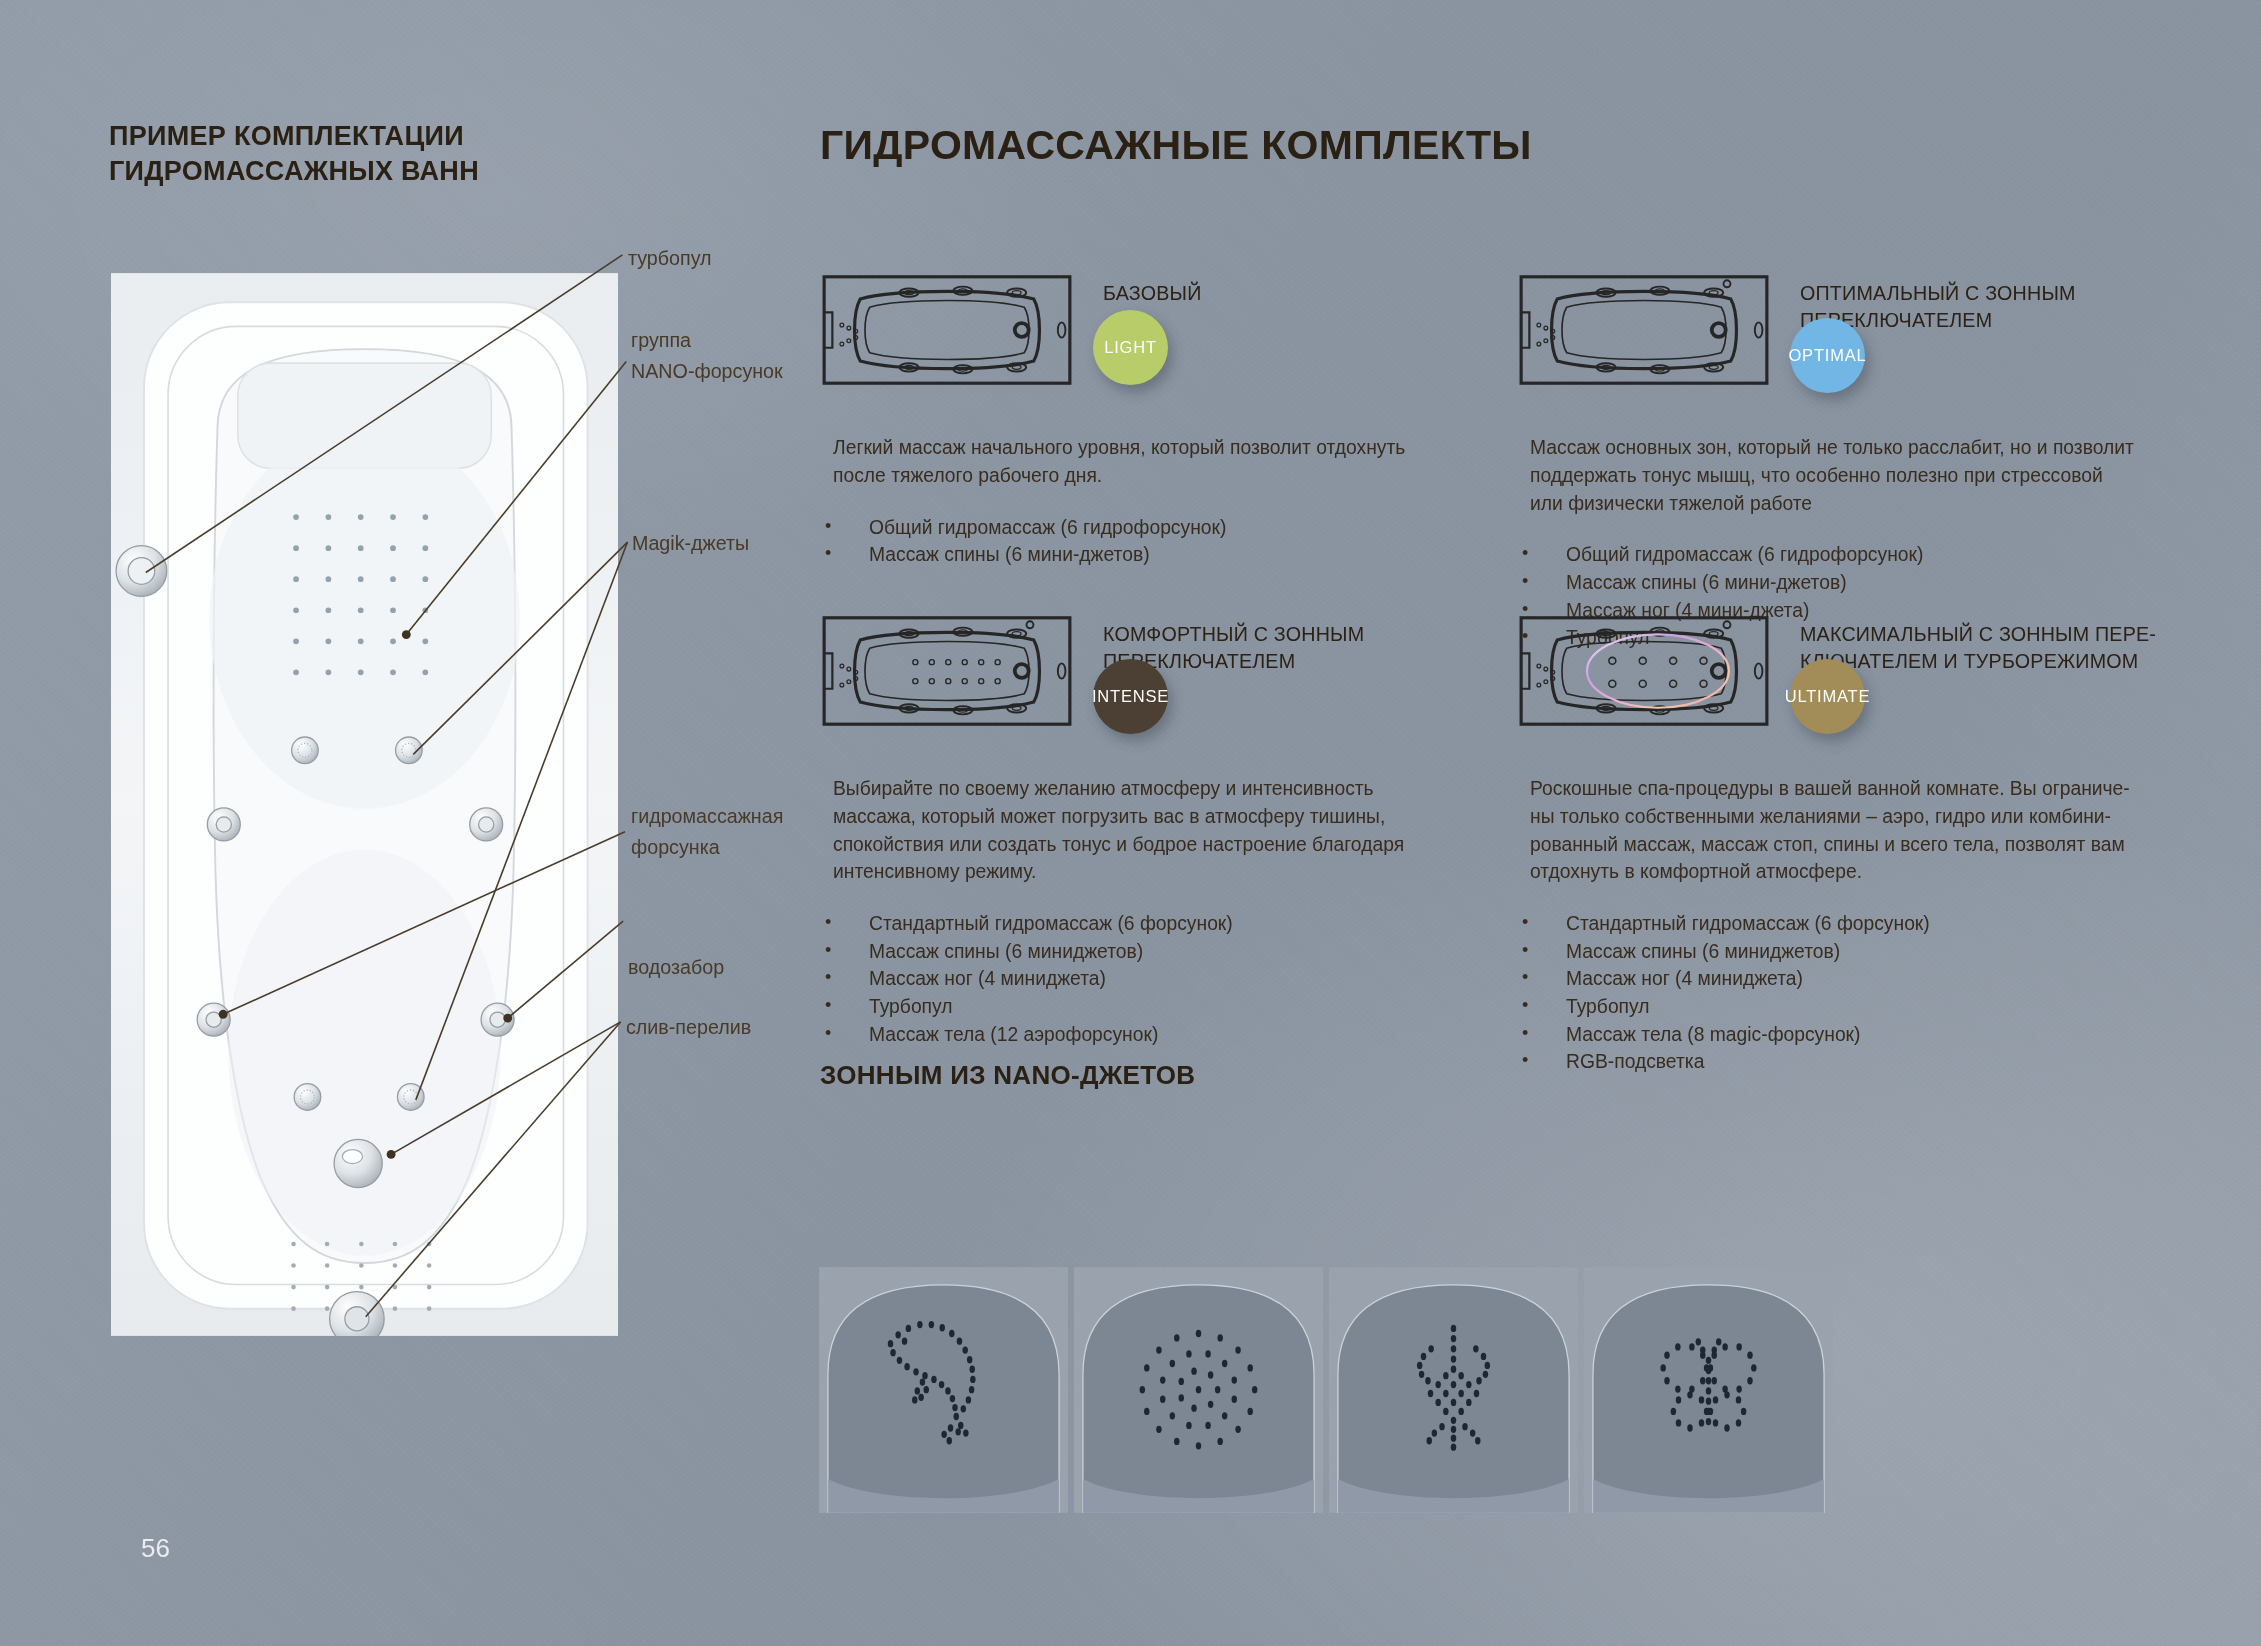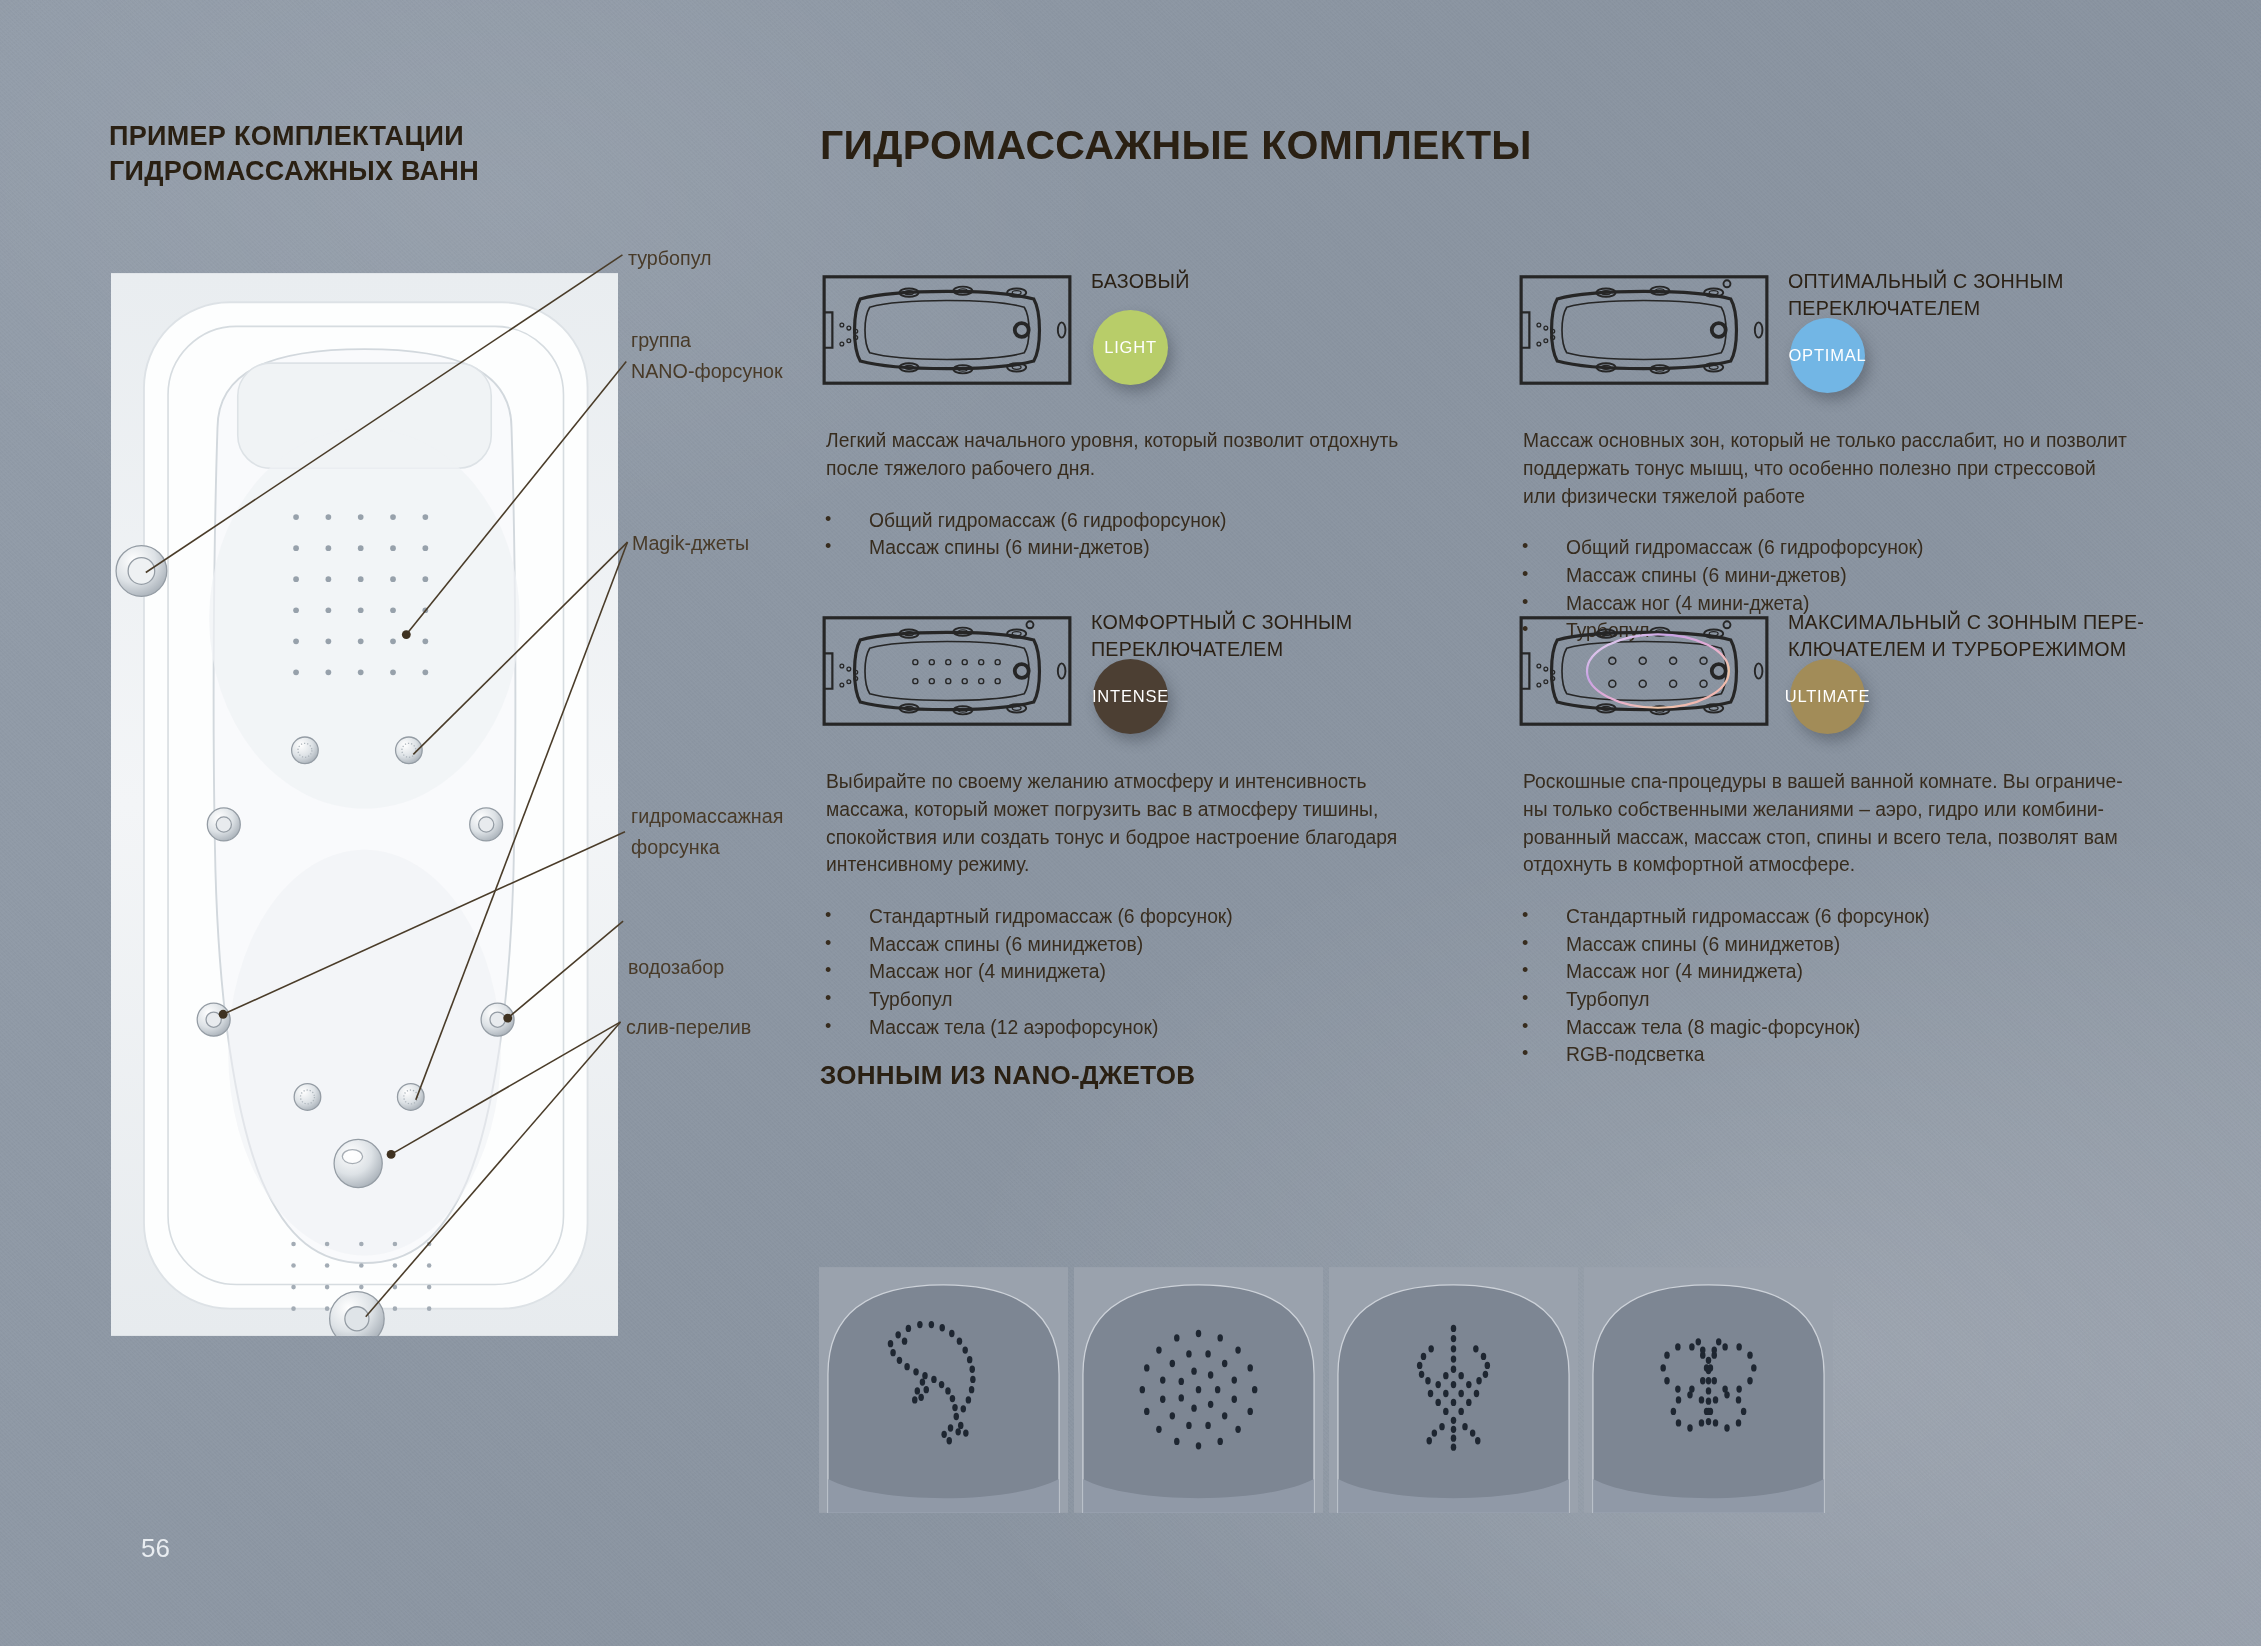--- a/index.html
+++ b/index.html
@@ -29,28 +29,28 @@
   .photo-label{font-size:19.7px;color:#483a28;line-height:1.55;white-space:pre-line;}
   .lbl-turbo{left:628px;top:243px;}
   .lbl-nano{left:631px;top:325px;}
   .lbl-magik{left:632px;top:528px;}
   .lbl-hydro{left:631px;top:801px;}
   .lbl-intake{left:628px;top:952px;}
   .lbl-drain{left:626px;top:1012px;}
   .main-title{left:820px;top:122px;margin:0;font-size:41px;font-weight:700;color:#2a2013;letter-spacing:0.3px;}
   .kit{position:absolute;width:691px;height:336px;}
   .kit-figure{position:absolute;left:0;top:3.8px;width:254px;height:114px;}
-  .kit-title{position:absolute;left:271px;top:-1.3px;margin:0;font-size:19.7px;font-weight:400;
+  .kit-title{position:absolute;left:271px;top:-1.3px;margin:12px;font-size:19.7px;font-weight:400;
     color:#2b2115;line-height:1.4;letter-spacing:0.2px;white-space:pre-line;}
   .kit-badge{position:absolute;left:273px;top:41px;width:75px;height:75px;border-radius:50%;
     display:flex;align-items:center;justify-content:center;color:#fff;font-size:16.5px;font-weight:400;
     letter-spacing:0.8px;box-shadow:4.4px 7px 12.7px rgba(30,35,45,.30);}
   .kit-badge.b2{top:49px;}
   .kit-body{position:absolute;left:0;top:152px;width:691px;}
-  .kit-desc{margin:6px;font-size:19.3px;color:#372c1e;line-height:1.44;white-space:pre-line;}
+  .kit-desc{margin:13px;font-size:19.3px;color:#372c1e;line-height:1.44;white-space:pre-line;}
   .kit-bullets{margin:24px 0 0 0;padding:0;list-style:none;}
   .kit-bullets li{position:relative;padding-left:49px;font-size:19.3px;color:#372c1e;line-height:1.43;}
   .kit-bullets li::before{content:"\2022";position:absolute;left:5px;top:0;font-size:18px;color:#372c1e;}
   .nano-heading{left:820px;top:1060px;margin:0;font-size:26px;font-weight:700;color:#2a2013;letter-spacing:0.3px;}
   .nano-para{left:820px;top:1114px;width:1414px;margin:0;font-size:22px;color:#3a2f21;
     line-height:1.57;white-space:pre-line;}
   .pattern-tile{position:absolute;top:1267px;width:249px;height:246px;}
   .pattern-tile svg{display:block;}
   .page-num{left:141px;top:1533px;font-size:26px;color:#e9edf1;}
 </style>

